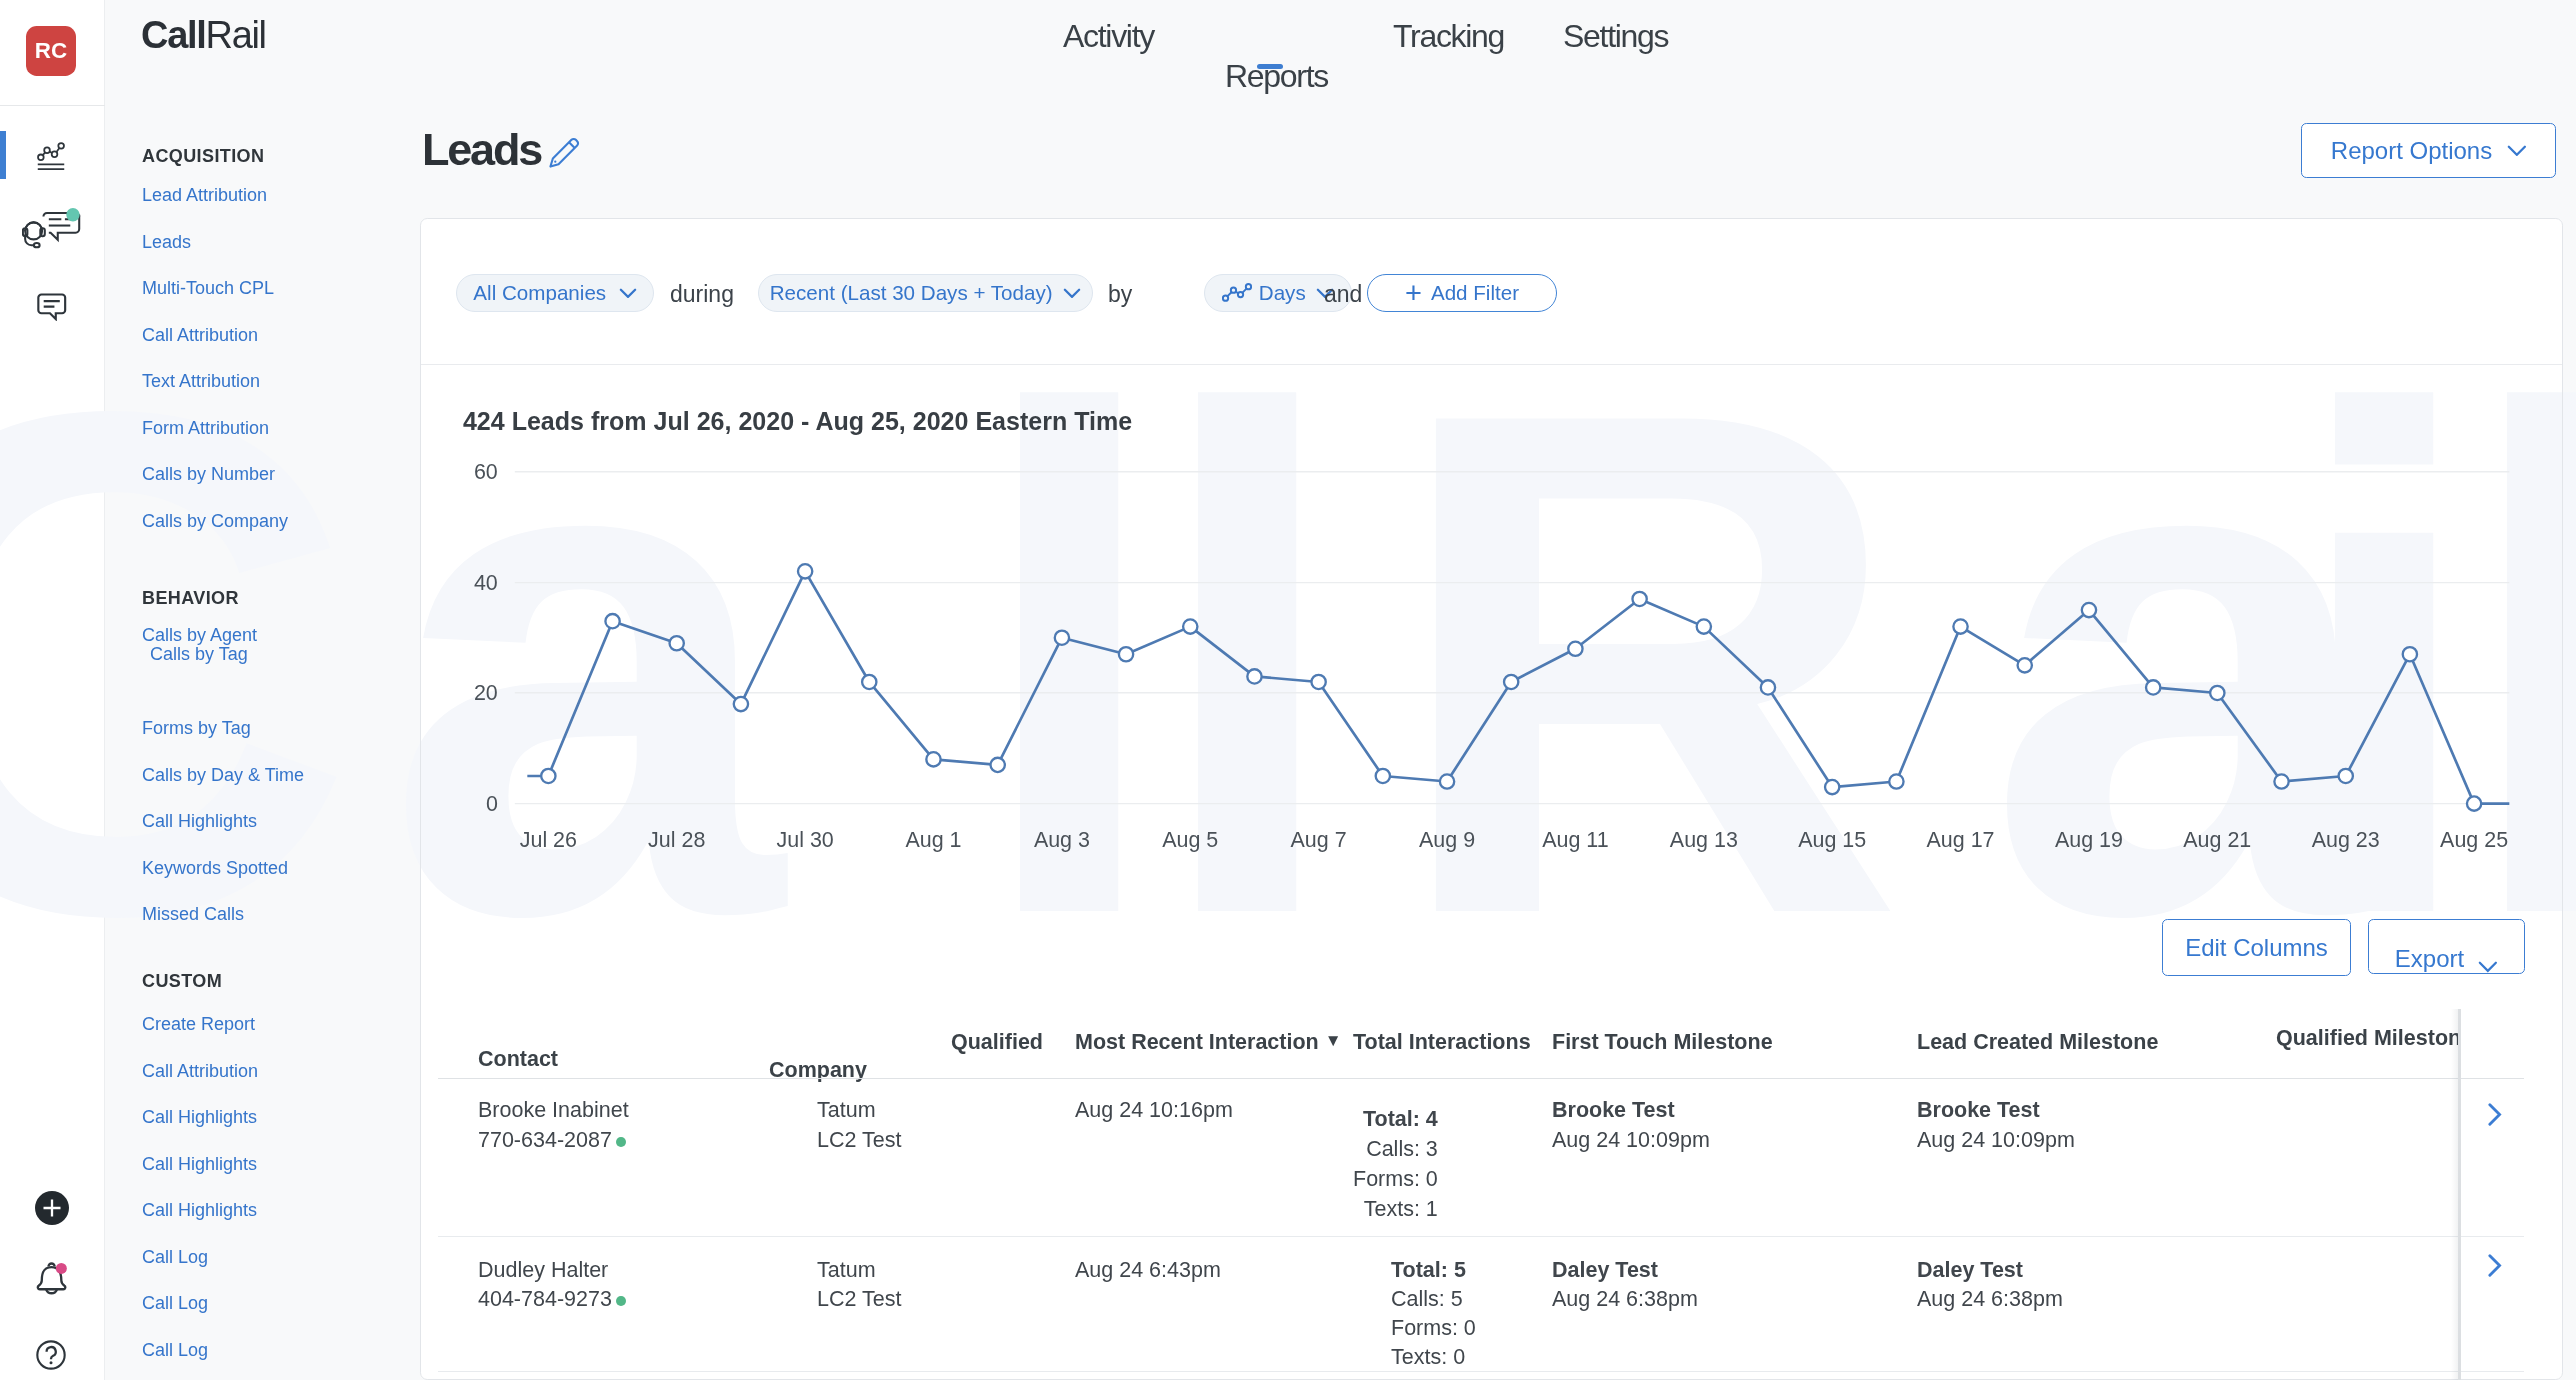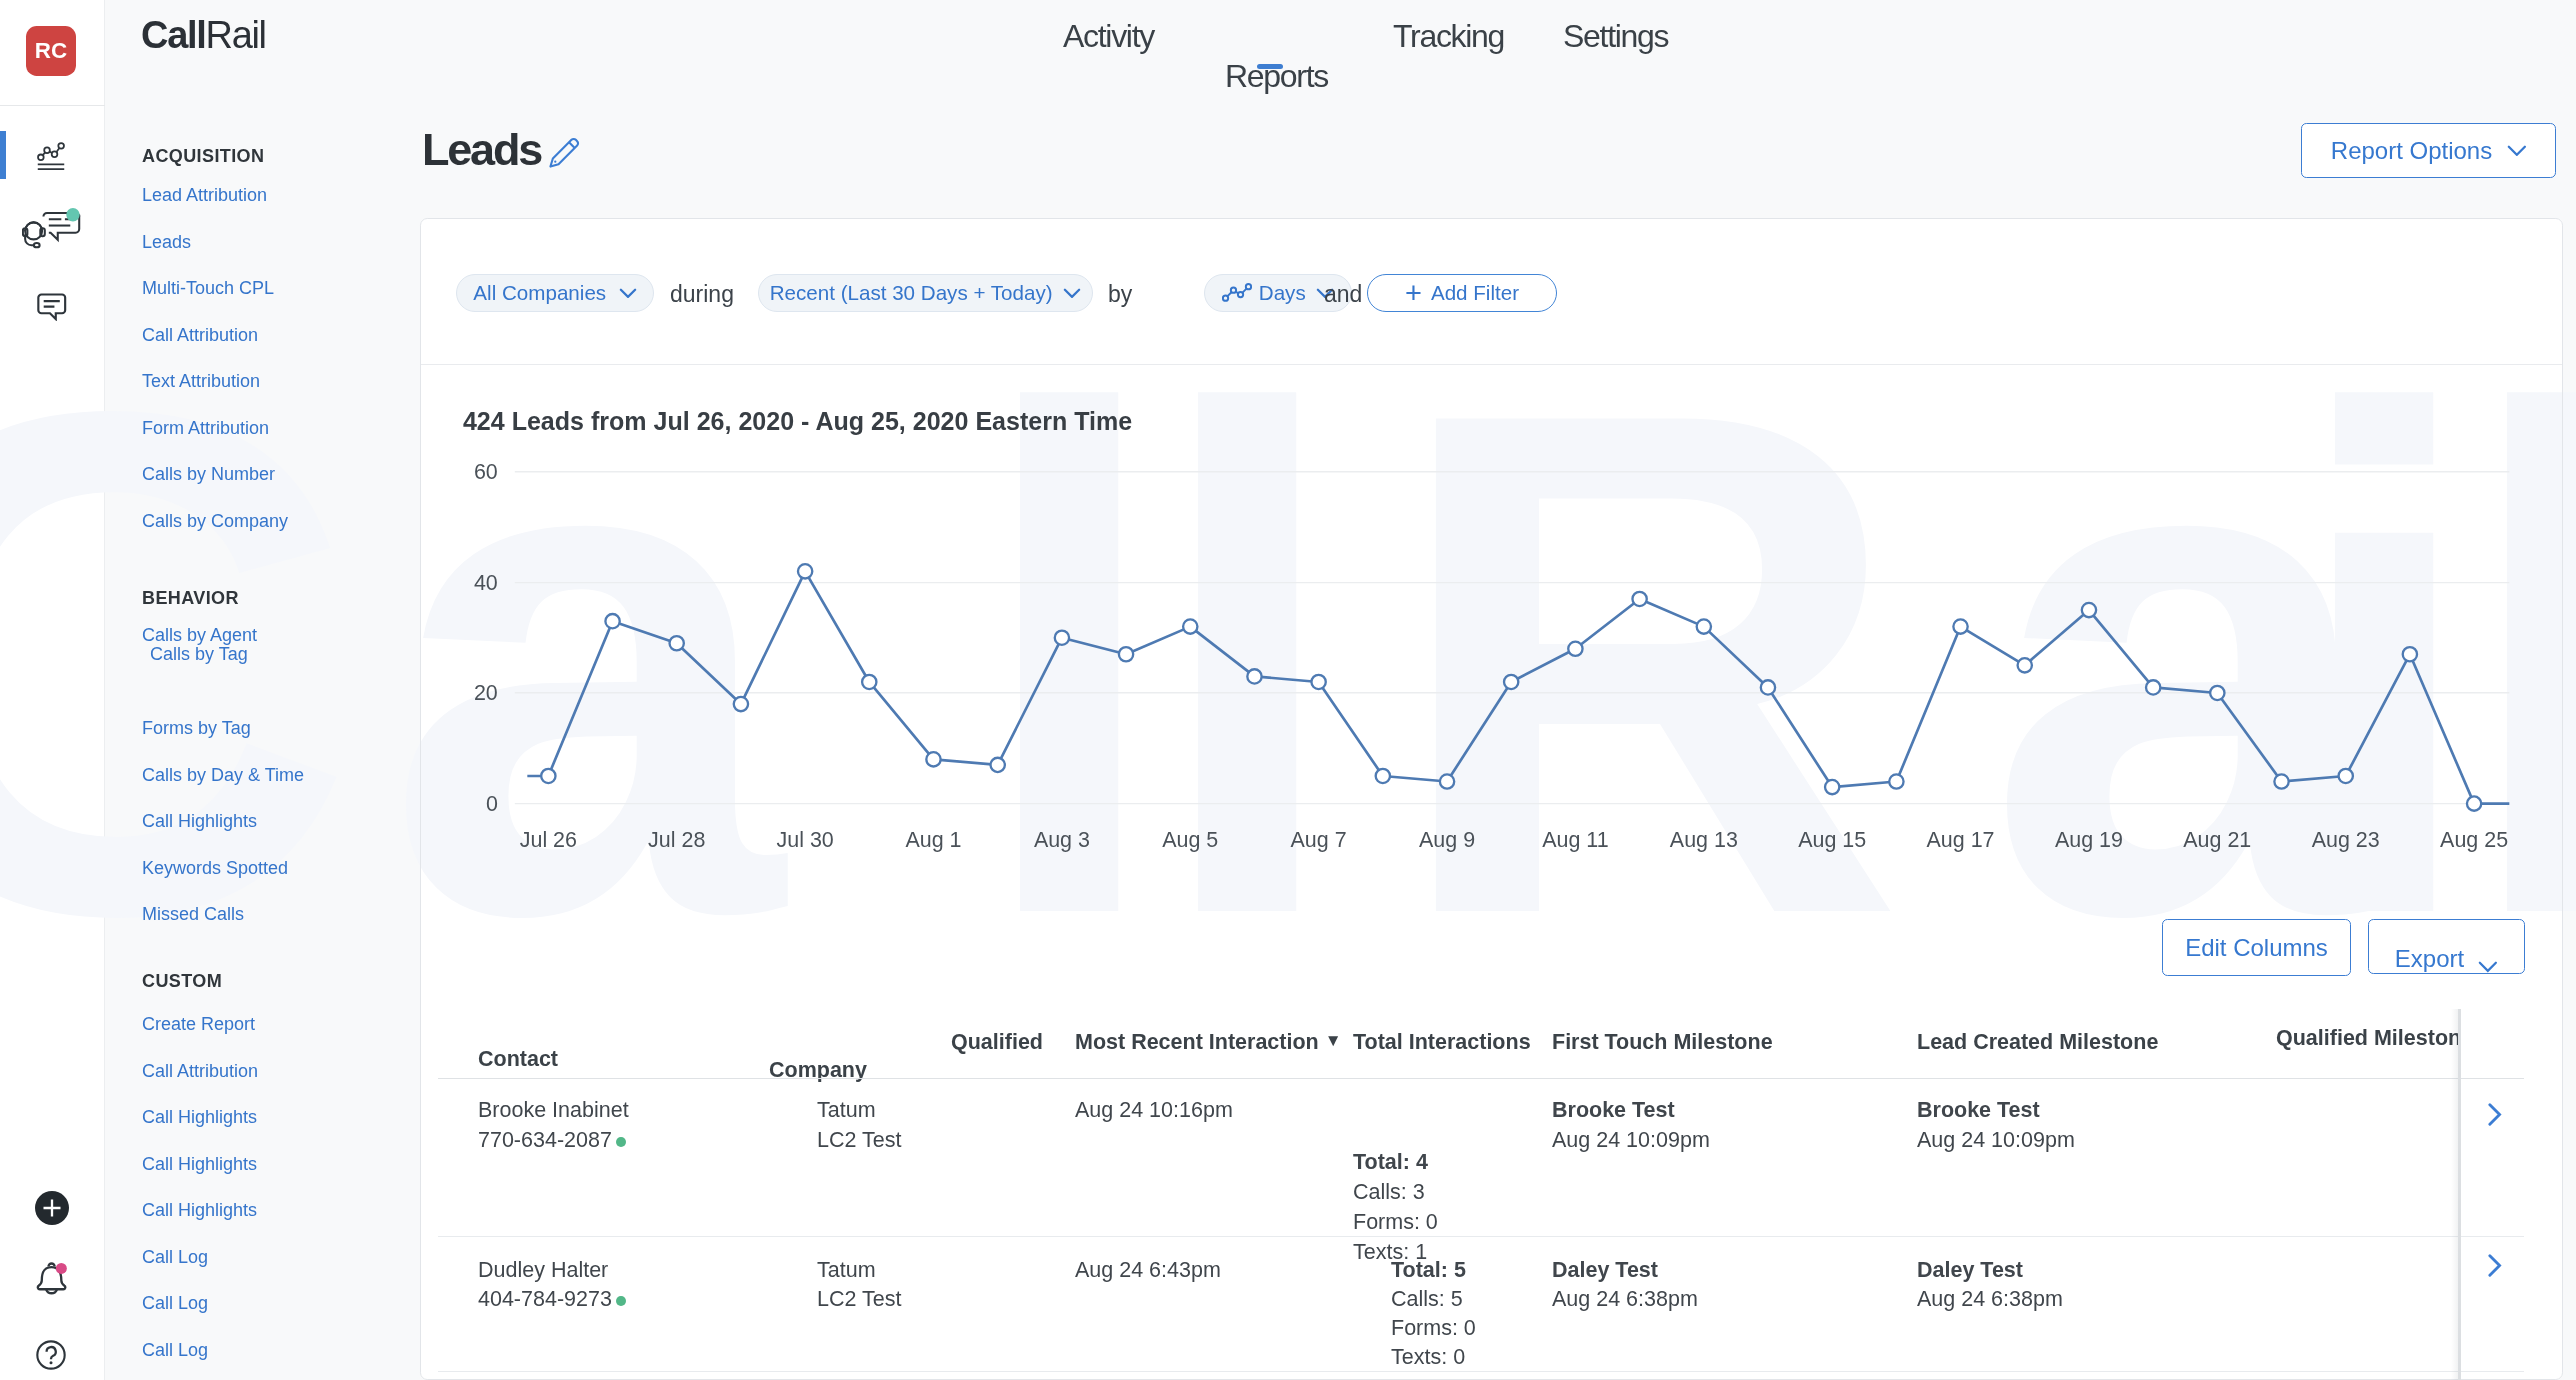--- a/index.html
+++ b/index.html
@@ -257,21 +257,21 @@
     <div class="abs" style="left:438px;top:1078px;width:2086px;height:0.9px;background:#dfe2e5;"></div>
     <div class="abs" style="left:438px;top:1236px;width:2086px;height:0.9px;background:#e8ebee;"></div>
     <div class="abs" style="left:438px;top:1371px;width:2086px;height:0.9px;background:#e8ebee;"></div>
 
     <div class="abs" style="left:2451px;top:1009px;width:7.2px;height:371px;background:linear-gradient(to right,rgba(120,130,140,0),rgba(120,130,140,0.10));"></div>
     <div class="abs" style="left:2458px;top:1009px;width:2.7px;height:371px;background:#dcdfe2;"></div>
 
     <div class="td" style="left:478px;top:1095px;line-height:30px;">Brooke Inabinet<br>770-634-2087<span class="gdot"></span></div>
     <div class="td" style="left:817px;top:1095px;line-height:30px;">Tatum<br>LC2 Test</div>
     <div class="td" style="left:1075px;top:1095px;line-height:30px;">Aug 24 10:16pm</div>
-    <div class="td" style="left:1353px;top:1147px;line-height:30px;"><b>Total: 4</b><br>Calls: 3<br>Forms: 0<br>Texts: 1</div>
+    <div class="td" style="left:1353px;top:1104px;line-height:30px;text-align:right;"><b>Total: 4</b><br>Calls: 3<br>Forms: 0<br>Texts: 1</div>
     <div class="td" style="left:1552px;top:1095px;line-height:30px;"><b>Brooke Test</b><br>Aug 24 10:09pm</div>
     <div class="td" style="left:1917px;top:1095px;line-height:30px;"><b>Brooke Test</b><br>Aug 24 10:09pm</div>
     <svg class="abs" style="left:2488px;top:1103px;" width="14.3" height="23" viewBox="0 0 16 26">
         <path d="M2 2 L13 13 L2 24" fill="none" stroke="#3c7dd3" stroke-width="3.2" stroke-linecap="round"></path>
       </svg>
 
     <div class="td" style="left:478px;top:1256px;line-height:29px;">Dudley Halter<br>404-784-9273<span class="gdot"></span></div>
     <div class="td" style="left:817px;top:1256px;line-height:29px;">Tatum<br>LC2 Test</div>
     <div class="td" style="left:1075px;top:1256px;line-height:29px;">Aug 24 6:43pm</div>
     <div class="td" style="left:1391px;top:1256px;line-height:29px;"><b>Total: 5</b><br>Calls: 5<br>Forms: 0<br>Texts: 0</div>

